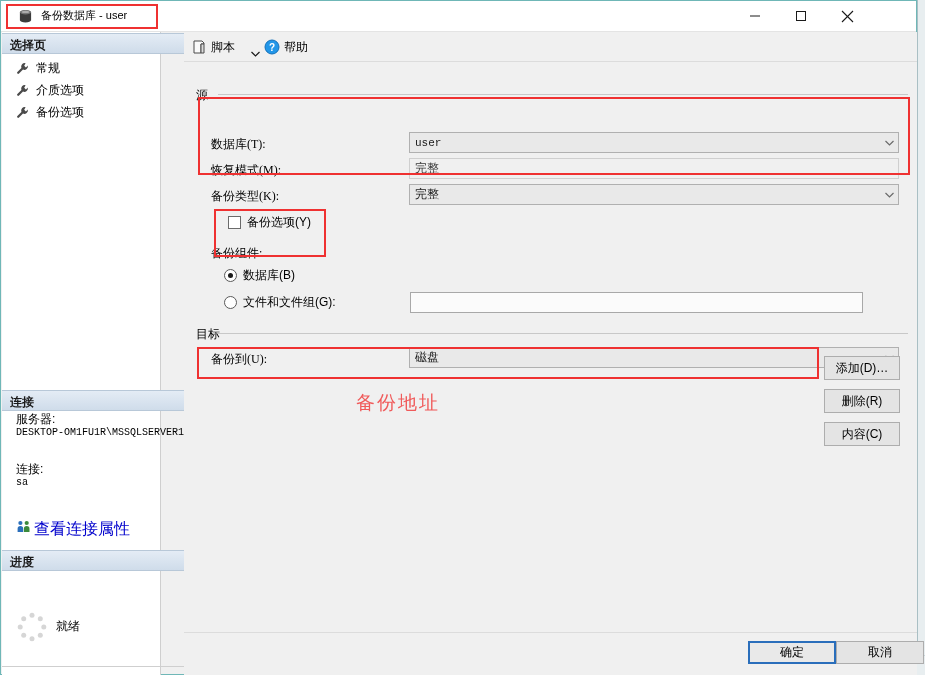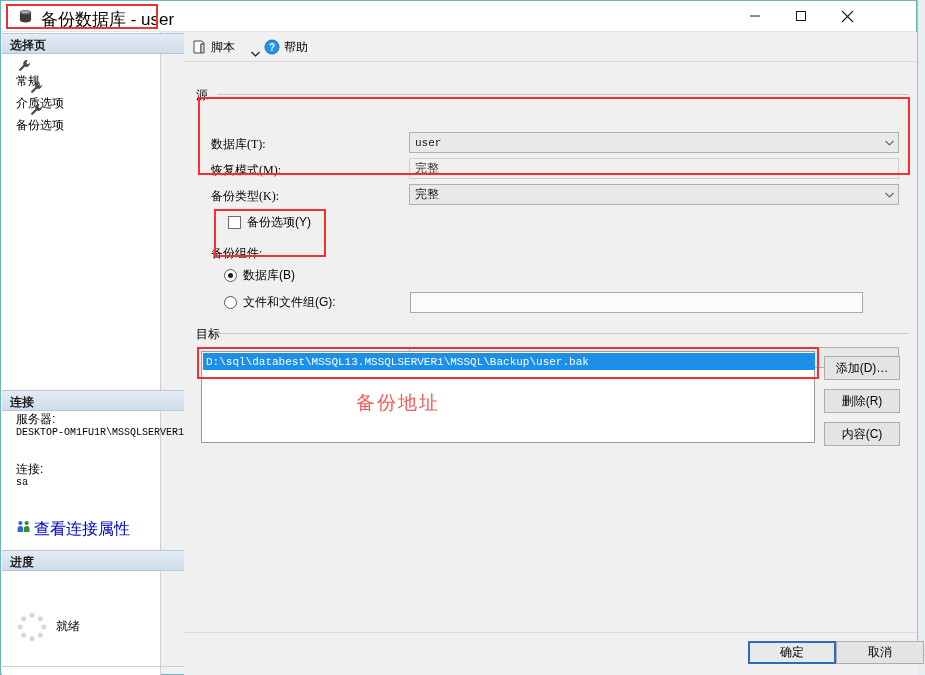--- a/index.html
+++ b/index.html
@@ -65,21 +65,21 @@
     width: 915px; height: 31px;
     background: #ffffff;
     border-bottom: 1px solid #e4e4e4;
   }
   #title-icon {
     position: absolute; left: 16px; top: 7px;
     width: 17px; height: 17px;
   }
   #title-text {
     position: absolute; left: 40px; top: 7px;
-    font-size: 17px; color: #000;
+    font-size: 11px; color: #000;
     white-space: nowrap;
   }
   .win-btn {
     position: absolute; top: 0;
     width: 46px; height: 30px;
     display: flex; align-items: center; justify-content: center;
     cursor: default;
   }
   #btn-min { right: 138px; }
   #btn-max { right: 92px; }
@@ -126,21 +126,20 @@
   #hdr-conn   { top: 358px; }
   #hdr-prog   { top: 518px; }
 
   .nav-item {
     position: absolute; left: 14px;
     height: 19px;
     display: flex; align-items: center;
     font-size: 12px; color: #000;
     cursor: default;
     white-space: nowrap;
-    flex-direction: column;
   }
   .wrench {
     width: 14px; height: 14px; margin-right: 6px;
     flex: 0 0 14px;
   }
 
   #conn-body {
     position: absolute; left: 0; top: 379px;
     width: 182px; height: 100px;
   }
@@ -555,23 +554,20 @@
     <div class="combo cn" style="left:225px; top:315px; width:490px;">
       <span class="ctext">磁盘</span>
       <span class="carrow">
         <svg width="9" height="6" viewBox="0 0 9 6">
             <path d="M0.5 1 L4.5 5 L8.5 1" fill="none" stroke="#6a6a6a" stroke-width="1.2"></path>
           </svg>
       </span>
     </div>
   </div>
 
-  <div id="dest-list">
-    <div id="dest-row">D:\sql\databest\MSSQL13.MSSQLSERVER1\MSSQL\Backup\user.bak</div>
-  </div>
 
   <div class="sbtn" id="sbtn-add">添加(D)…</div>
   <div class="sbtn" id="sbtn-del">删除(R)</div>
   <div class="sbtn" id="sbtn-cnt">内容(C)</div>
 
   <div id="bottombar">
     <div class="dbtn" id="dbtn-ok">确定</div>
     <div class="dbtn" id="dbtn-cancel">取消</div>
   </div>
 

